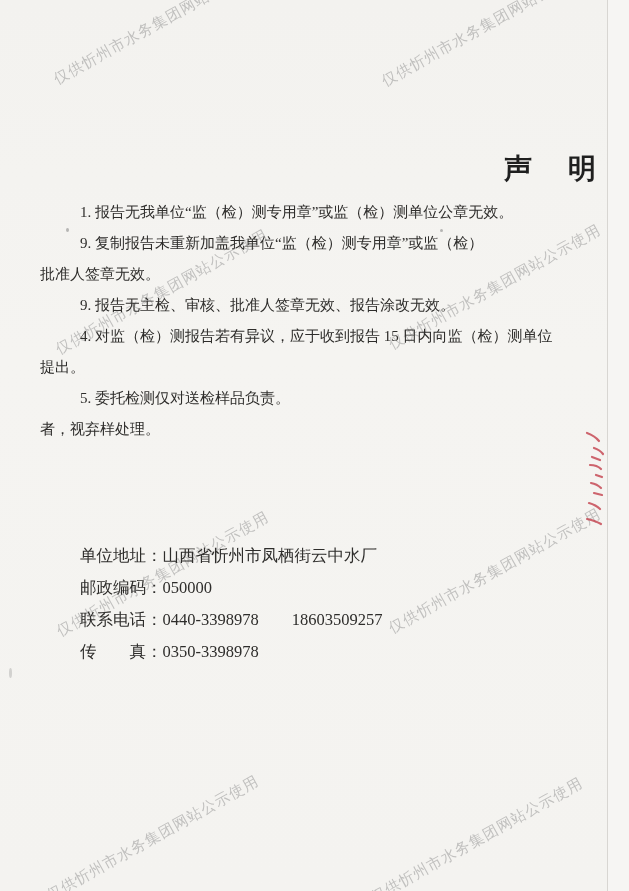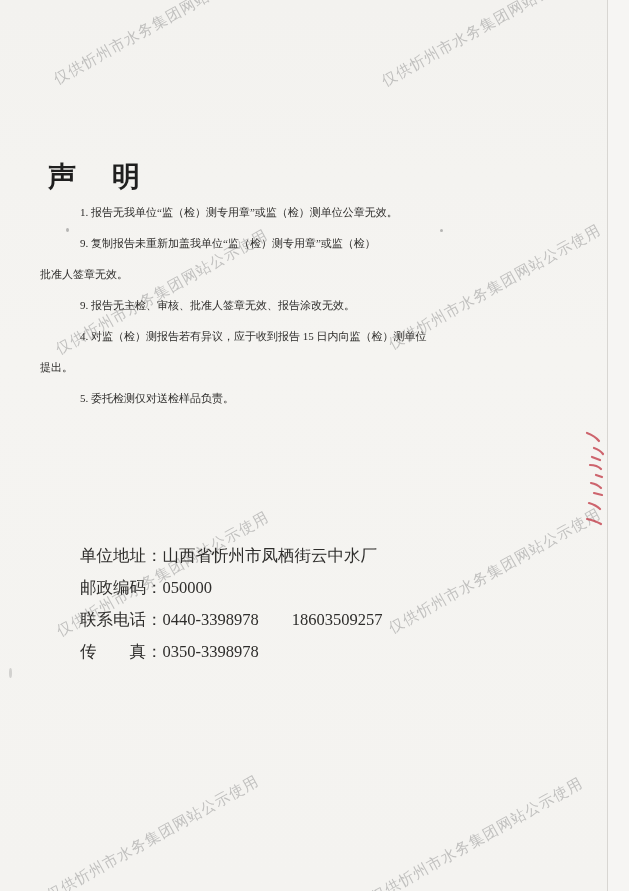--- a/index.html
+++ b/index.html
@@ -21,33 +21,33 @@
     font-size:15px;
     letter-spacing:1px;
     opacity:.5;
     transform:rotate(-29deg);
     transform-origin:left center;
   }
   
   .title{
     position:absolute;
     left:40px;top:150px;width:560px;
-    margin:8px;
-    text-align:left;
+    margin:0;
+    text-align:right;
     font-family:"Liberation Sans","DejaVu Sans",sans-serif;
     font-weight:700;
     font-size:28px;
     letter-spacing:4px;
     color:#1f1f1f;
   }
   
   .body-block{position:absolute;left:40px;top:197px;width:575px;}
   .line{
     height:31px;line-height:31px;
-    font-size:11px;
+    font-size:15px;
     white-space:nowrap;
   }
   .line.indent{padding-left:40px;}
   
   .contact-block{position:absolute;left:40px;top:540px;width:560px;}
   .contact-line{
     height:32px;line-height:32px;
     font-size:16.5px;
     padding-left:40px;
     white-space:nowrap;
@@ -89,20 +89,21 @@
   <h1 class="title">声　明</h1>
 
   <div class="body-block">
       <div class="line indent">1. 报告无我单位“监（检）测专用章”或监（检）测单位公章无效。</div>
       <div class="line indent">9. 复制报告未重新加盖我单位“监（检）测专用章”或监（检）</div>
       <div class="line">批准人签章无效。</div>
       <div class="line indent">9. 报告无主检、审核、批准人签章无效、报告涂改无效。</div>
       <div class="line indent">4. 对监（检）测报告若有异议，应于收到报告 15 日内向监（检）测单位</div>
       <div class="line">提出。</div>
       <div class="line indent">5. 委托检测仅对送检样品负责。</div>
+      <div class="line">者，视弃样处理。</div>
     </div>
 
   <div class="contact-block">
       <div class="contact-line">单位地址：山西省忻州市凤栖街云中水厂</div>
       <div class="contact-line">邮政编码：050000</div>
       <div class="contact-line">联系电话：0440-3398978　　18603509257</div>
       <div class="contact-line">传　　真：0350-3398978</div>
     </div>
 
   <div class="seal">

